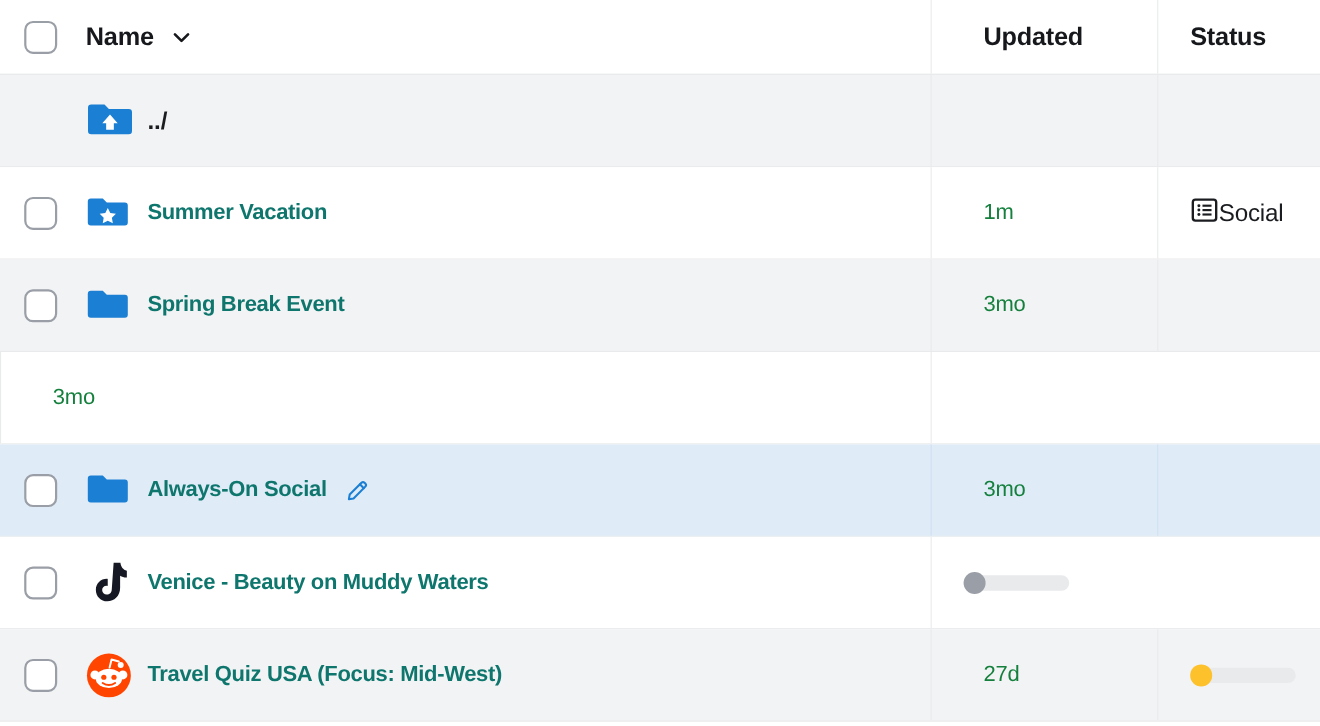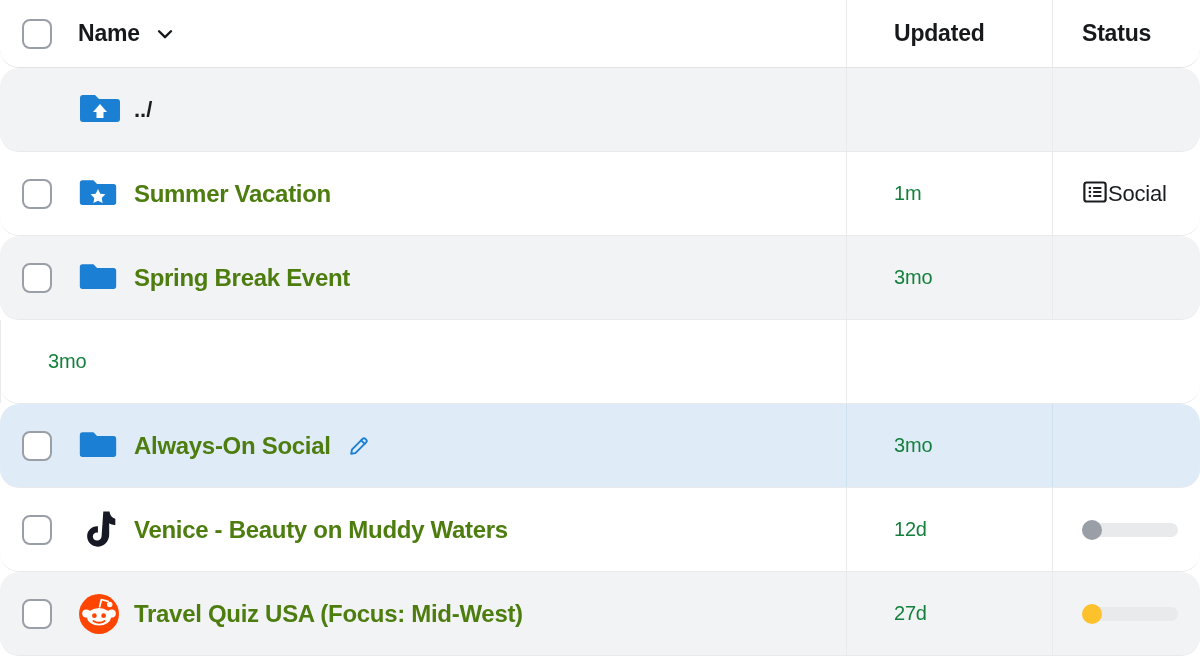--- a/index.html
+++ b/index.html
@@ -13,21 +13,20 @@
 
   .file-table { width: 1200px; height: 660px; position: relative; }
 
   
   .row {
     display: grid;
     grid-template-columns: 846px 206px 1fr;
     width: 1200px;
     align-items: stretch;
     border-bottom: 1px solid #e9eaec;
-    border-radius: 19px;
   }
 
   .cell-name   { display: flex; align-items: center; padding-left: 22px; min-width: 0; }
   .cell-updated{ display: flex; align-items: center; padding-left: 47px;
                  border-left: 1px solid #e9eaec; }
   .cell-status { display: flex; align-items: center; padding-left: 29px;
                  border-left: 1px solid #e9eaec; overflow: hidden; }
 
   
   .header-row { height: 68px; border-bottom: 1px solid #e2e3e5; background: #fff; }
@@ -53,21 +52,21 @@
   .body-row.white { background: #ffffff; }
   .body-row.sel   { background: #dfecf8; }
   .body-row.sel .cell-updated,
   .body-row.sel .cell-status { border-left-color: #cfe0ef; }
 
   .icon-slot {
     width: 56px; flex: 0 0 auto;
     display: flex; align-items: center; justify-content: flex-start;
   }
   .row-label {
-    font-size: 24px; font-weight: 700; color: #4d7c0f;
+    font-size: 20px; font-weight: 700; color: #0f766e;
     letter-spacing: -0.3px; white-space: nowrap;
   }
   .updir-label {
     font-size: 22px; font-weight: 700; color: #1a1c20; letter-spacing: 0px;
   }
   .updated-text {
     font-size: 20px; color: #15803d; font-weight: 400; letter-spacing: -0.2px;
   }
   .status-text {
     font-size: 22px; color: #1a1c20; font-weight: 400; letter-spacing: -0.2px;
@@ -225,23 +224,20 @@
           <path d="M21.4 2.2 h5.3 c0.35 3.1 2.05 5.5 5.0 6.2 v5.25
                    c-1.9 0.12 -3.6 -0.37 -5.25 -1.35 v9.35
                    c0 6.35 -4.55 10.6 -10.0 10.6 -5.0 0 -8.9 -3.85 -8.9 -8.85
                    0 -5.1 4.15 -9.0 9.25 -8.6 v5.45
                    c-2.35 -0.55 -4.35 1.05 -4.35 3.25 0 2.0 1.6 3.55 3.6 3.55
                    2.2 0 3.9 -1.7 3.9 -4.0 Z" fill="#161823"></path>
         </svg>
       </div>
       <span class="row-label">Venice - Beauty on Muddy Waters</span>
     </div>
-    <div class="cell-updated">
-      <span class="updated-text">12d</span>
-    </div>
     <div class="cell-status">
       <div class="progress">
         <div class="knob" style="background:#9a9ea6"></div>
       </div>
     </div>
   </div>
 
   <div class="row body-row alt">
     <div class="cell-name">
       <div class="cb-slot">

